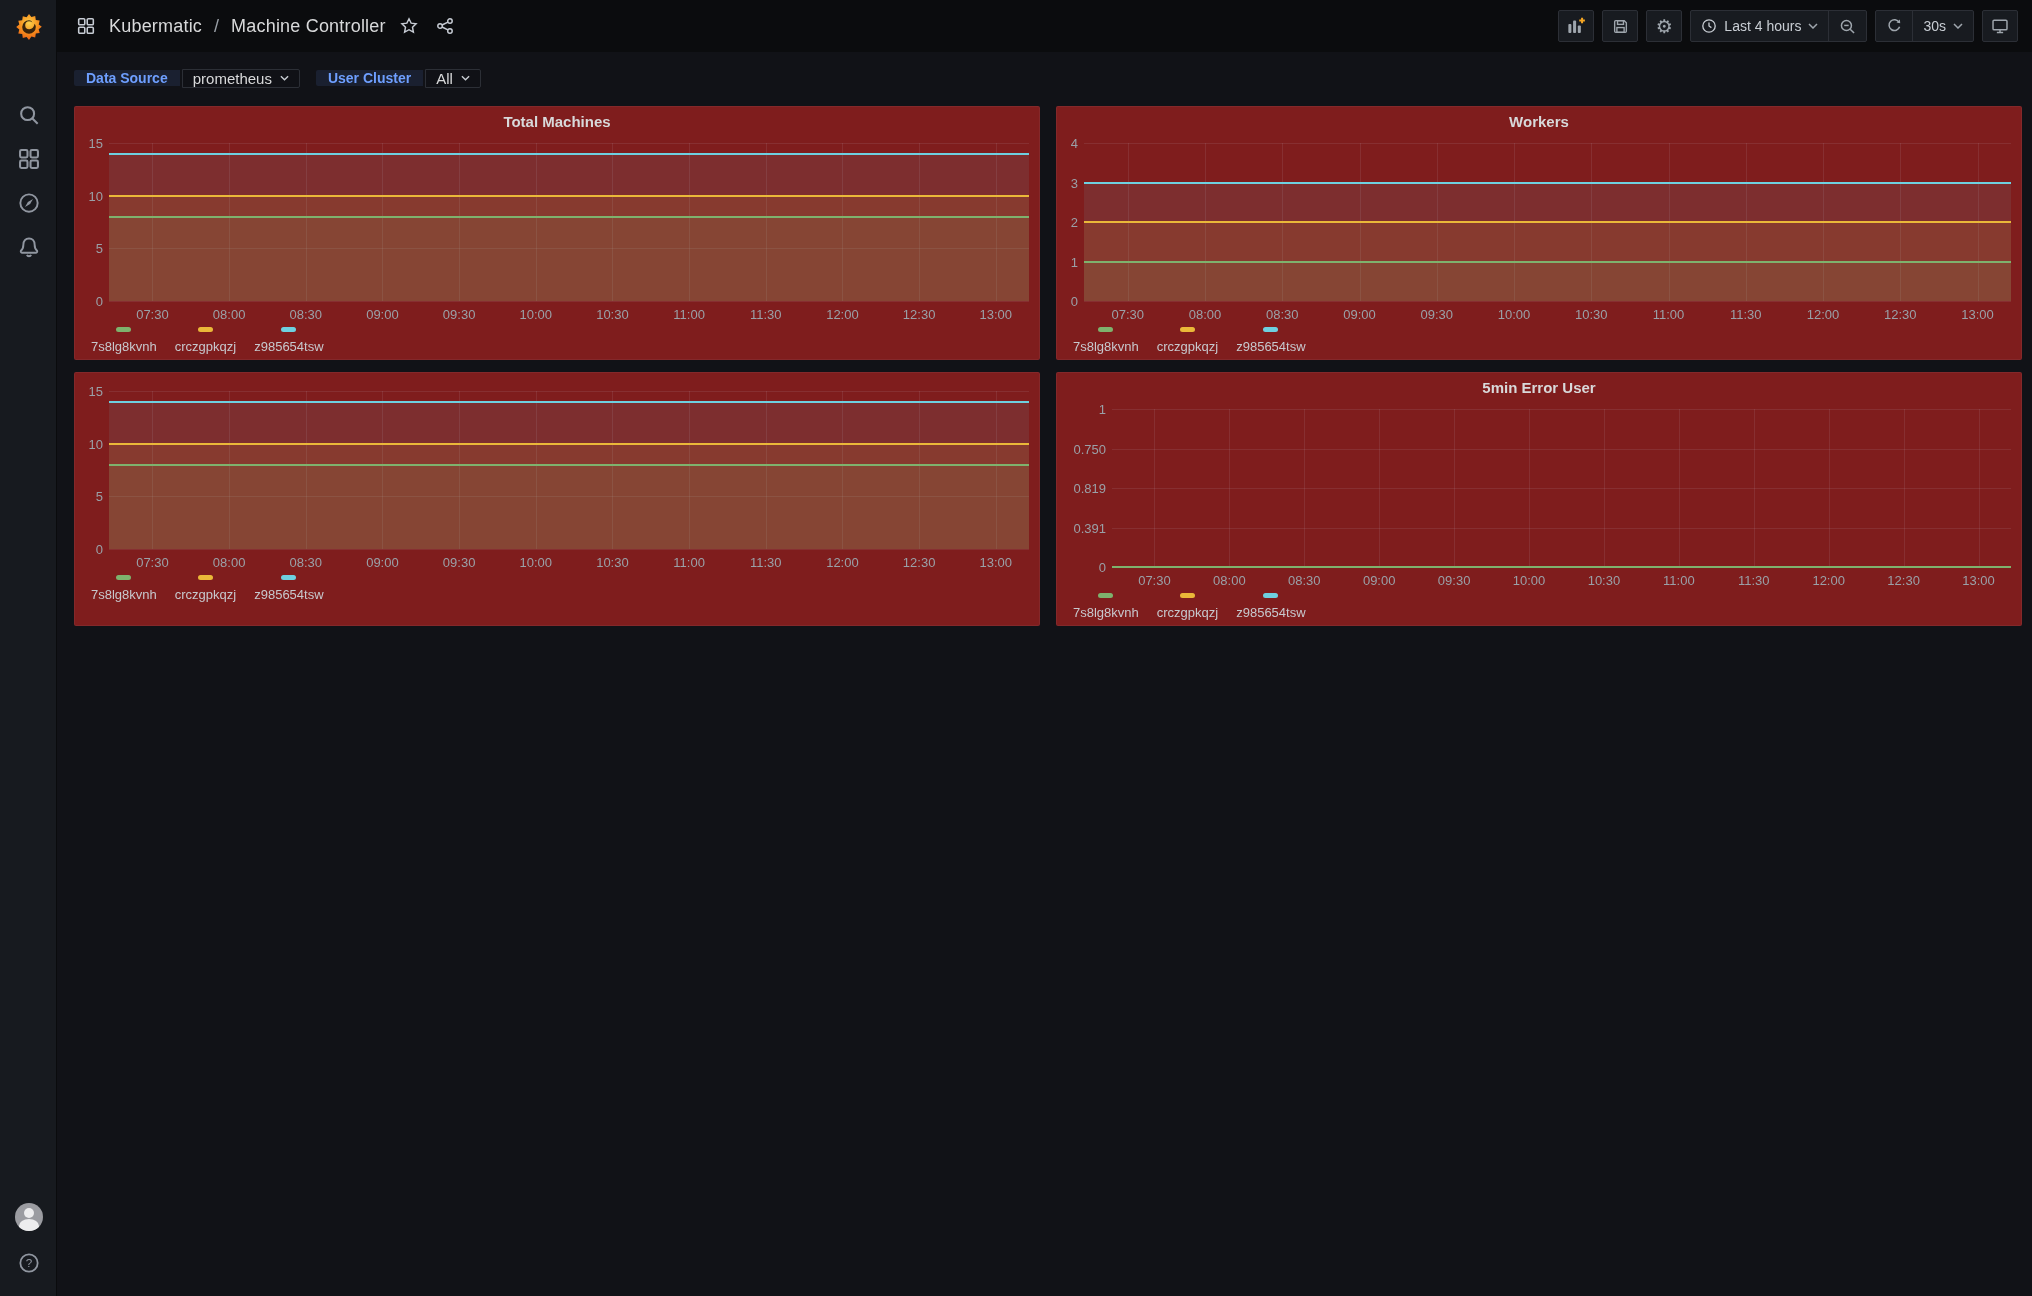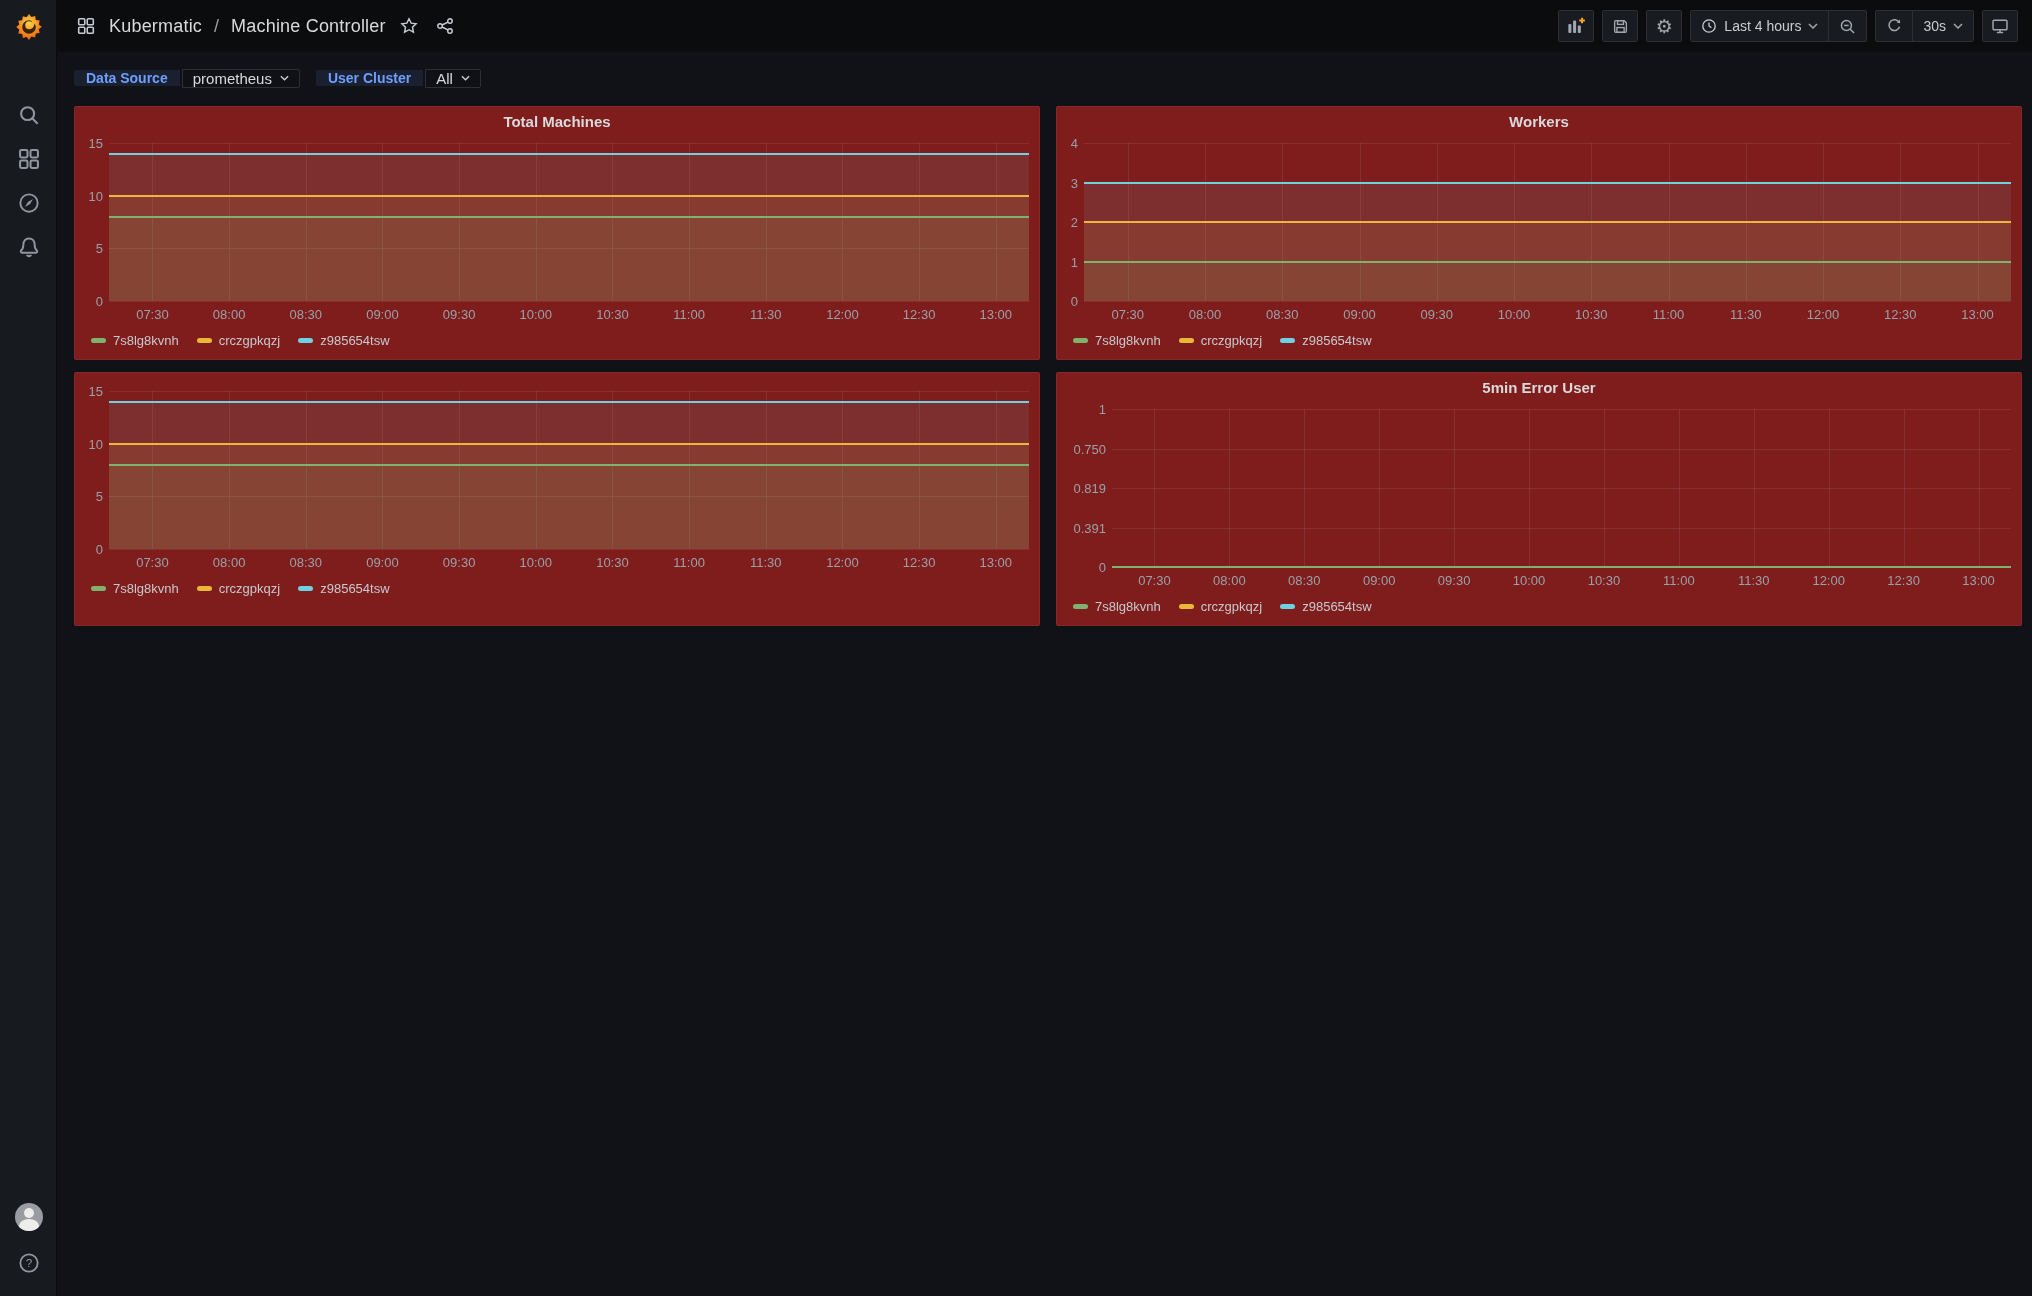--- a/index.html
+++ b/index.html
@@ -68,21 +68,21 @@
   .yaxis { position:relative; flex:0 0 auto; }
   .ytick { position:absolute; right:6px; transform:translateY(-50%); font-size:13px; color:#9aa0a7; white-space:nowrap; }
   .plot { position:relative; flex:1; }
   .hgrid { position:absolute; left:0; right:0; height:1px; background:rgba(204,204,220,0.11); }
   .vgrid { position:absolute; top:0; bottom:0; width:1px; background:rgba(204,204,220,0.11); }
   .fill { position:absolute; left:0; right:0; bottom:0; }
   .line { position:absolute; left:0; right:0; height:2px; }
   .xaxis { position:relative; height:16px; margin-top:6px; }
   .xtick { position:absolute; top:0; transform:translateX(-50%); font-size:13px; color:#9aa0a7; white-space:nowrap; }
   .legend { display:flex; align-items:center; gap:18px; margin-top:8px; margin-left:6px; height:18px; }
-  .legend-item { display:flex; align-items:center; gap:7px; cursor:pointer; }
+  .legend-item { display:flex; align-items:center; gap:7px; cursor:pointer;flex-direction:column; }
   .legend-marker { width:15px; height:5px; border-radius:3px; display:inline-block; }
   .legend-label { font-size:13px; color:#c7c8cd; }
   svg { display:block; }
 </style>
 </head>
 <body>
 
 <aside class="sidebar">
   <div class="logo-wrap">
     <svg width="30" height="30" viewBox="0 0 30 30">

